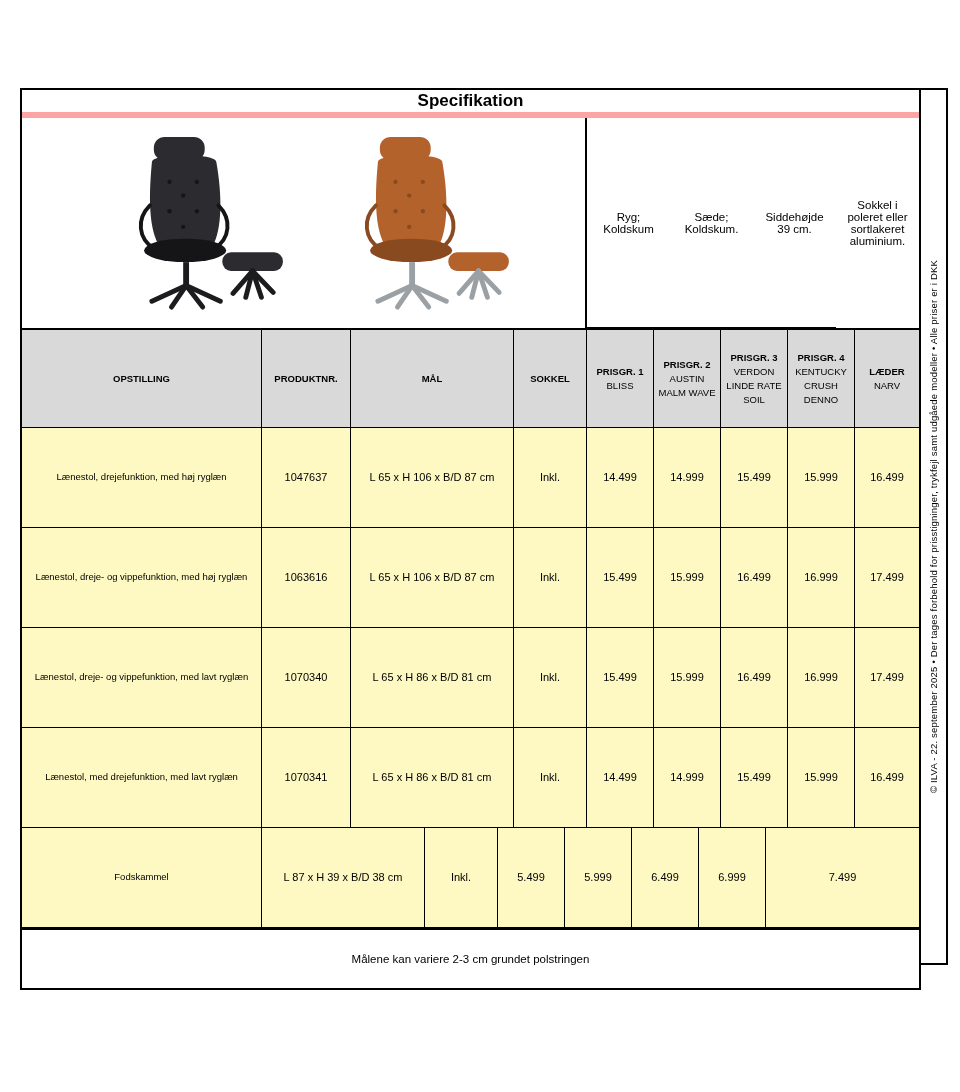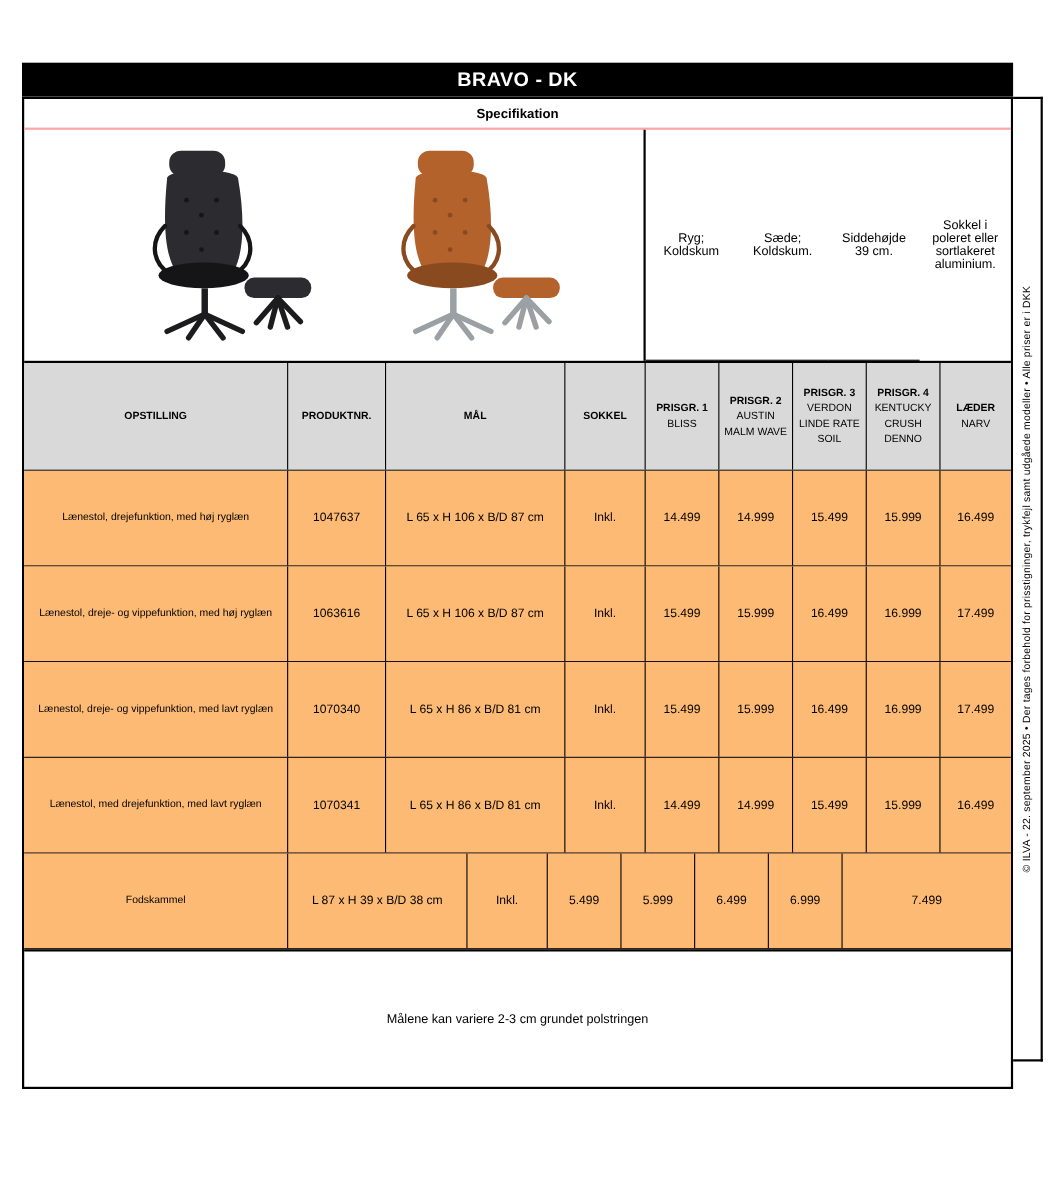--- a/index.html
+++ b/index.html
@@ -10,39 +10,39 @@
   .title-bar{
     position:absolute;left:20px;top:57px;width:901px;height:31px;
     background:#000;color:#fff;display:flex;align-items:center;justify-content:center;
     font-weight:bold;font-size:18px;letter-spacing:.4px;box-sizing:border-box;
   }
   .main-box{
     position:absolute;left:20px;top:88px;width:901px;height:902px;
     border:2px solid #000;box-sizing:border-box;display:flex;flex-direction:column;background:#fff;
   }
   .subtitle-row{
-    height:28px;border-bottom:2px solid #fca5a5;box-sizing:border-box;
-    display:flex;align-items:center;justify-content:center;font-weight:bold;font-size:12px;
+    height:28px;border-bottom:6px solid #fca5a5;box-sizing:border-box;
+    display:flex;align-items:center;justify-content:center;font-weight:bold;font-size:17px;
   }
   .top-section{height:212px;border-bottom:2px solid #000;box-sizing:border-box;display:flex;}
   .image-area{
     width:565px;border-right:2px solid #000;box-sizing:border-box;
     display:flex;align-items:center;justify-content:center;gap:26px;
   }
   .chair{width:200px;height:176px;}
   .spec-col{flex:1;display:flex;flex-direction:row;}
   .spec-row{
     flex:1;display:flex;align-items:center;justify-content:center;text-align:center;
     font-size:11.5px;border-bottom:1px solid #000;box-sizing:border-box;padding:0 10px;
   }
   .spec-row:last-child{border-bottom:none;}
   .header-row{
     height:98px;background:#d9d9d9;display:flex;border-bottom:1px solid #000;box-sizing:border-box;
   }
-  .data-row{height:87px;display:flex;border-bottom:1px solid #000;box-sizing:border-box;background:#fdba74;}
+  .data-row{height:100px;display:flex;border-bottom:1px solid #000;box-sizing:border-box;background:#fef9c3;}
   .data-row:last-of-type{border-bottom:none;}
   .cell{
     border-right:1px solid #000;box-sizing:border-box;
     display:flex;flex-direction:column;align-items:center;justify-content:center;
     text-align:center;font-size:11px;line-height:1.35;
   }
   .cell:last-child{border-right:none;}
   .c0{width:240px;}
   .c1{width:89px;}
   .c2{width:163px;}
@@ -61,21 +61,20 @@
     border:2px solid #000;border-left:none;box-sizing:border-box;
     display:flex;align-items:center;justify-content:center;overflow:visible;background:#fff;
   }
   .side-note{transform:rotate(-90deg);white-space:nowrap;font-size:9.5px;letter-spacing:.2px;}
 </style>
 </head>
 <body>
 
 <div class="sheet">
 
-  <div class="title-bar">BRAVO - DK</div>
 
   <div class="main-box">
 
     <div class="subtitle-row">Specifikation</div>
 
     <div class="top-section">
       <div class="image-area">
 
         <svg class="chair" viewBox="0 0 200 180">
           <g fill="#2b2b30">

